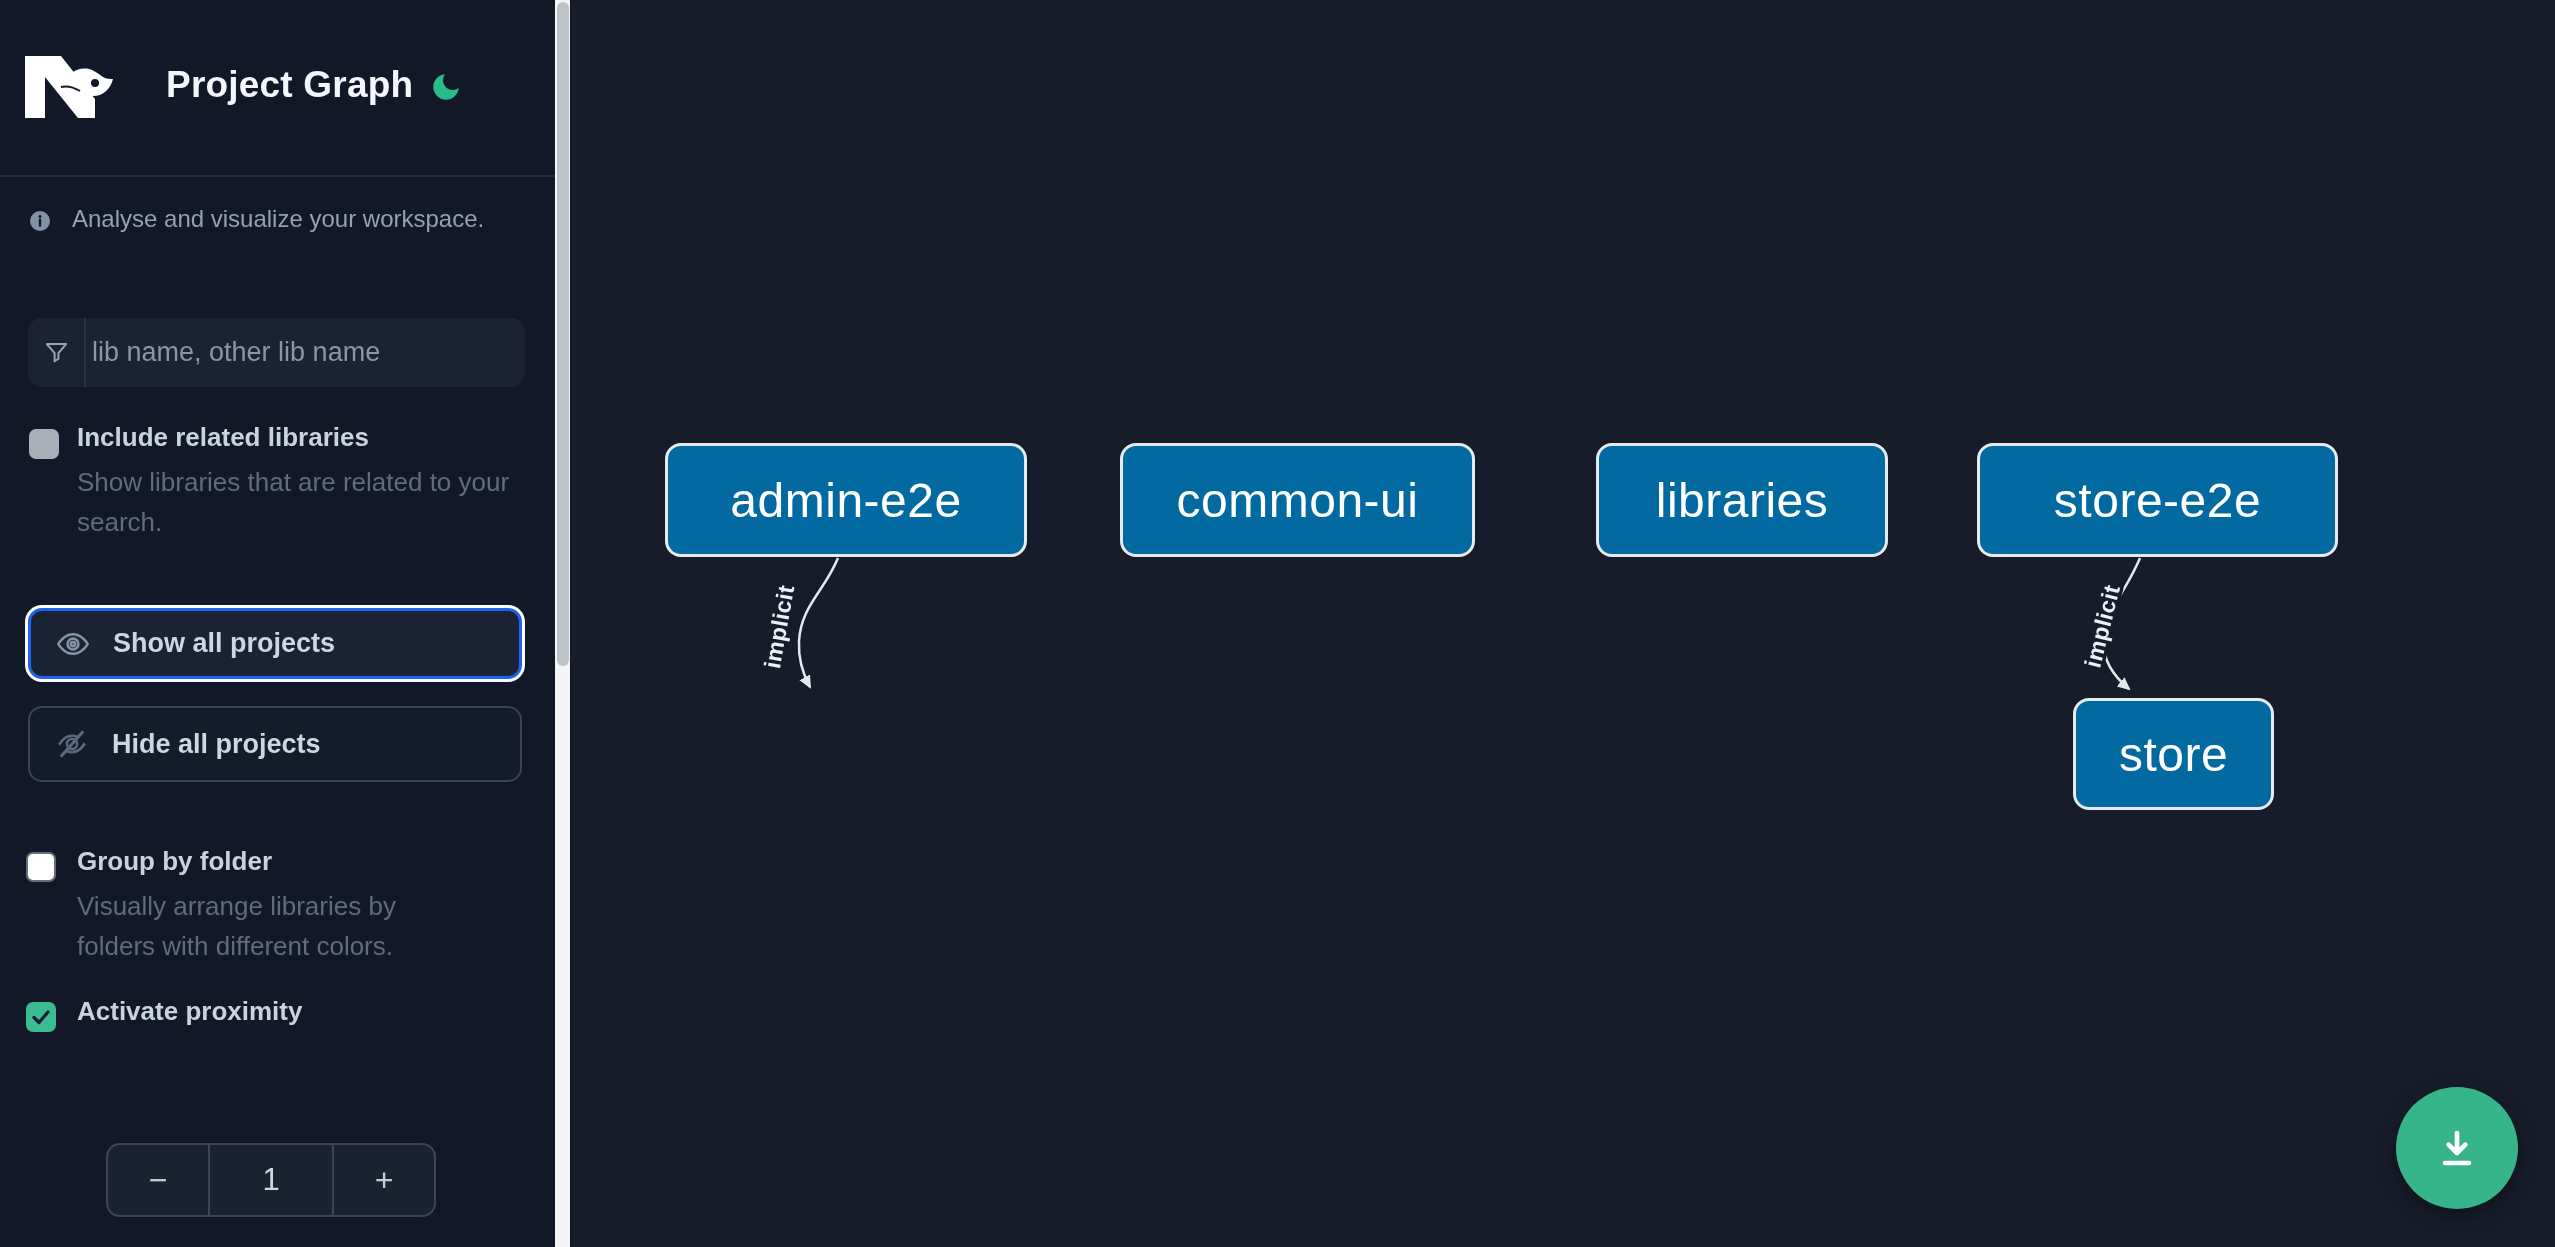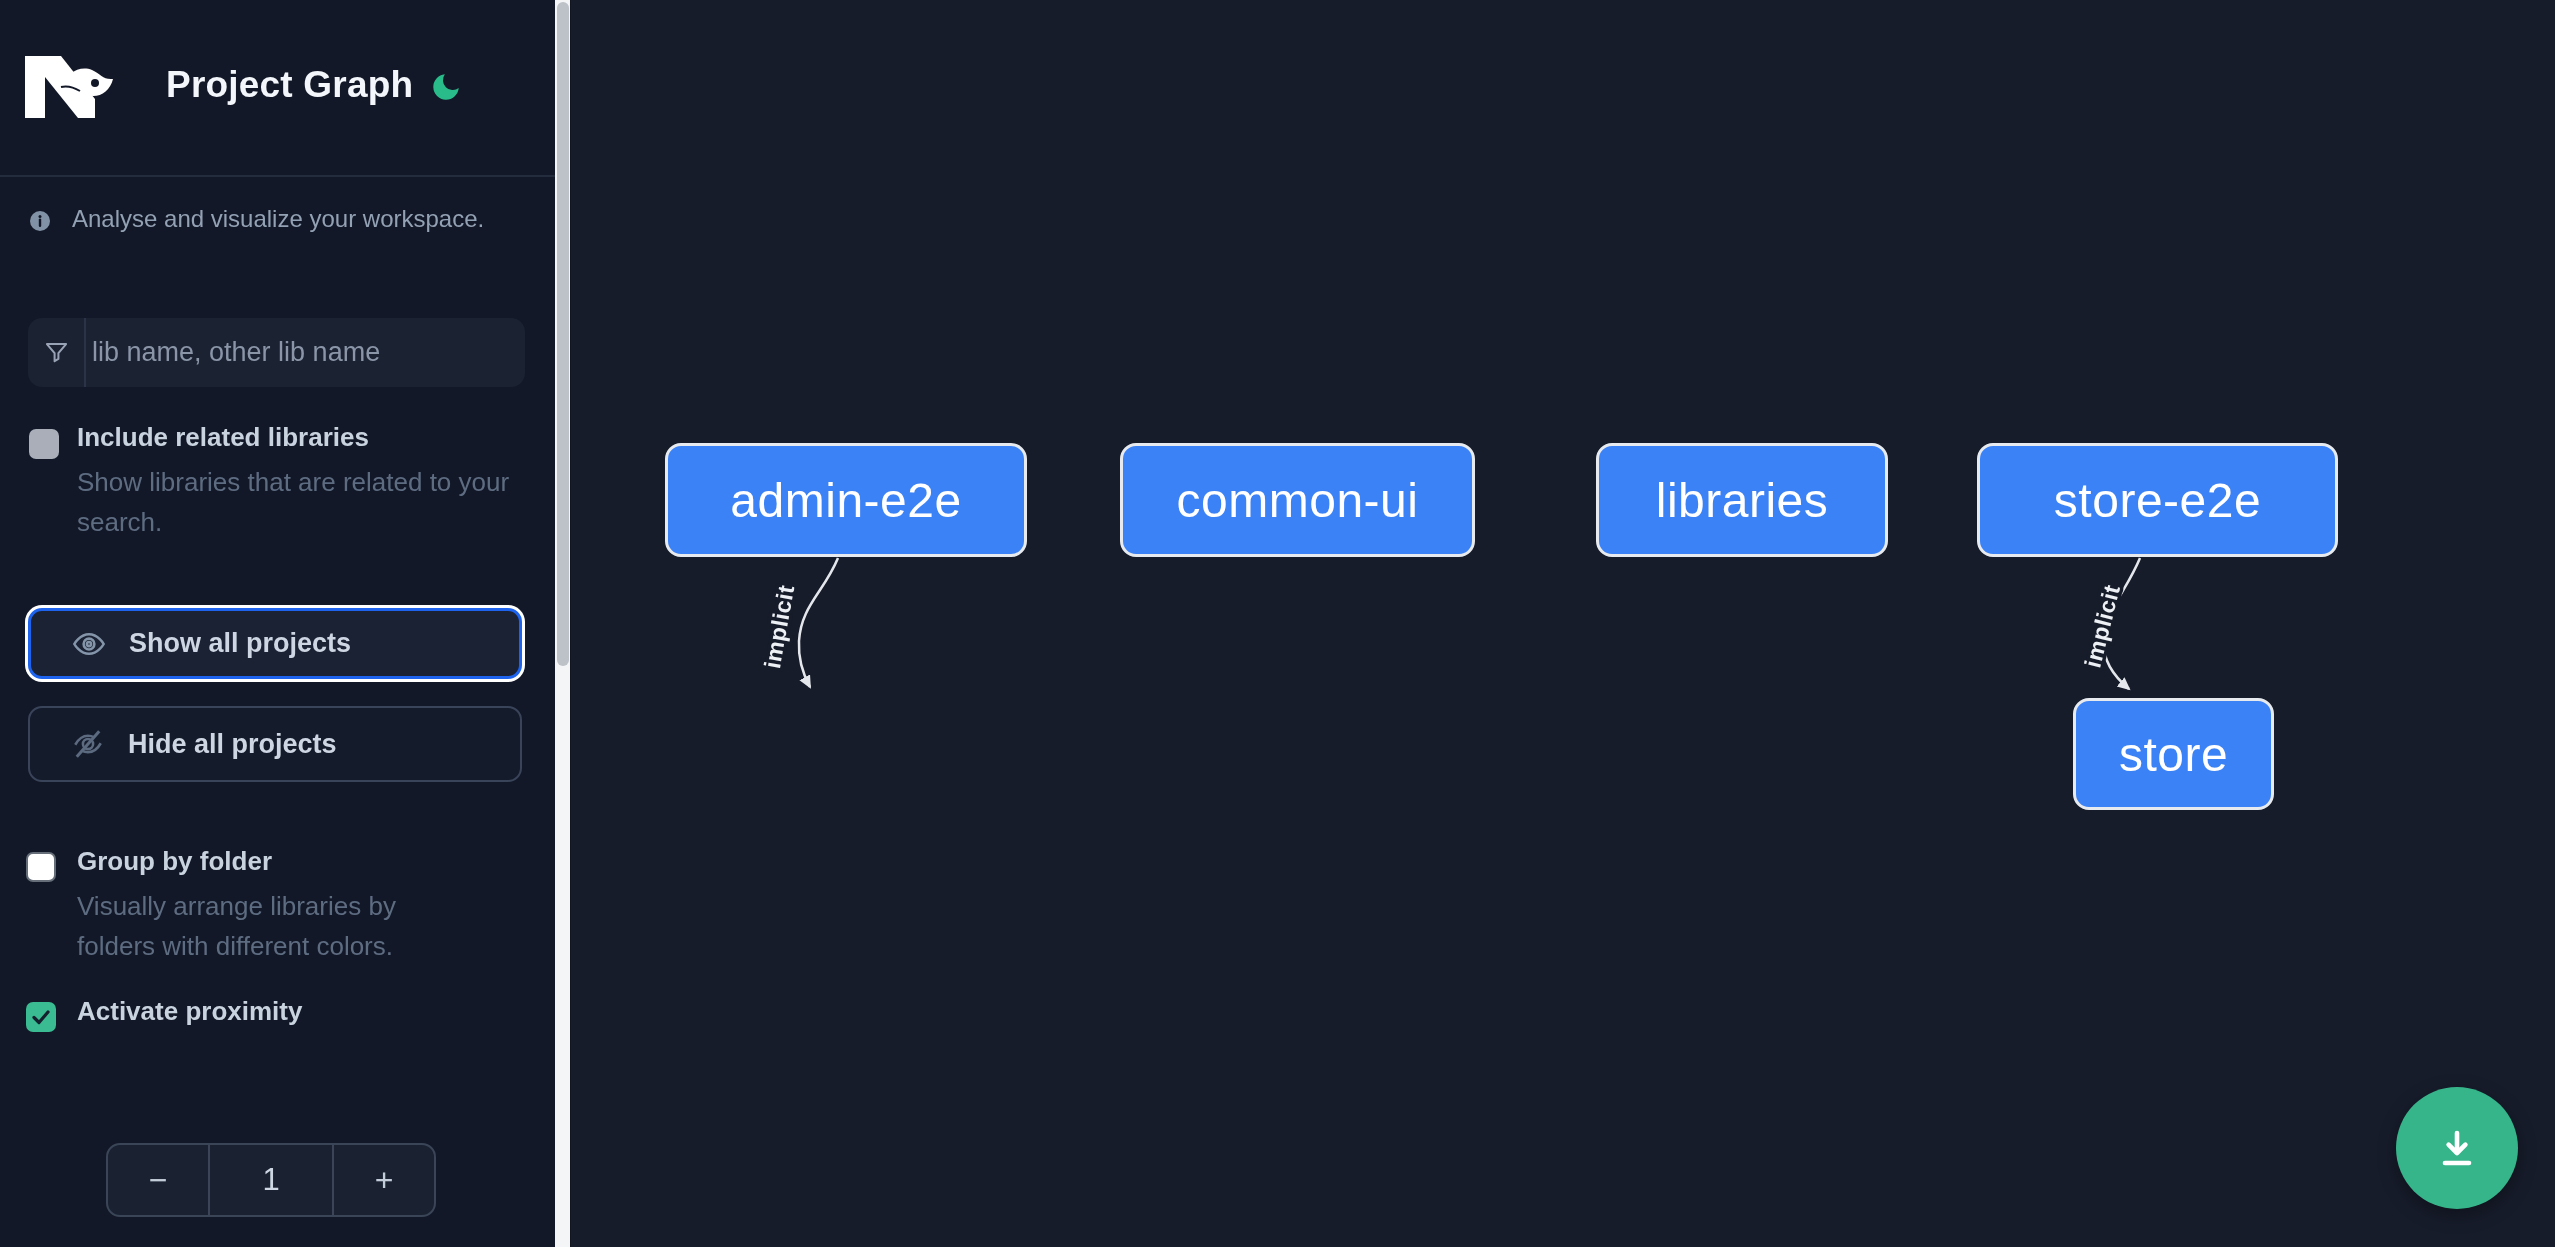--- a/index.html
+++ b/index.html
@@ -21,36 +21,36 @@
   .searchbox input{flex:1;background:transparent;border:none;outline:none;padding:0 0 0 6px;font-size:27px;color:#cdd6e2;}
   .searchbox input::placeholder{color:#8a96a8;opacity:1;}
 
   .checkbox{position:absolute;width:30px;height:30px;border-radius:7px;}
   .checkbox.disabled{background:#a9aeb8;}
   .checkbox.unchecked{background:#ffffff;border:2px solid #666e7a;}
   .checkbox.checked{background:#3bbb92;display:flex;align-items:center;justify-content:center;}
   .opt-label{position:absolute;left:77px;font-size:26px;font-weight:600;color:#c9d3e0;}
   .opt-desc{position:absolute;left:77px;font-size:26px;line-height:40px;color:#5e6c82;}
 
-  .side-btn{position:absolute;left:28px;display:flex;align-items:center;gap:22px;padding-left:40px;border-radius:14px;cursor:pointer;}
+  .side-btn{position:absolute;left:28px;display:flex;align-items:center;gap:22px;padding-left:24px;border-radius:14px;cursor:pointer;}
   #btn-show-all{top:608px;width:494px;height:71px;background:#1a2233;border:3px solid #1d63ed;box-shadow:0 0 0 3px #ffffff;}
   #btn-hide-all{top:706px;width:494px;height:76px;background:#141b2b;border:2px solid #39445a;}
   .side-btn .btn-label{font-size:27px;font-weight:600;color:#cdd6e2;}
 
   .stepper{position:absolute;left:106px;top:1143px;width:330px;height:74px;border:2px solid #3a4557;border-radius:14px;background:#1a2231;display:flex;overflow:hidden;}
   .stepper .cell{display:flex;align-items:center;justify-content:center;color:#c3cdd9;}
   .stepper .dec,.stepper .inc{width:100px;font-size:32px;cursor:pointer;}
   .stepper .val{flex:1;border-left:2px solid #3a4557;border-right:2px solid #3a4557;font-size:31px;color:#cdd6e2;}
 
   .scrollbar-track{position:absolute;left:555px;top:0;width:16px;height:1247px;background:#f4f5f6;border-right:1px solid #10151f;}
   .scrollbar-thumb{position:absolute;left:2px;top:2px;width:12px;height:664px;background:#bdc2c9;border-radius:6px;}
 
   
   #canvas{position:absolute;left:571px;top:0;width:1984px;height:1247px;background:#171c2b;}
-  .node{position:absolute;height:114px;background:#3b82f6;border:3px solid #e7ebef;border-radius:16px;color:#ffffff;font-size:48px;display:flex;align-items:center;justify-content:center;cursor:pointer;letter-spacing:.5px;}
+  .node{position:absolute;height:114px;background:#0369a1;border:3px solid #e7ebef;border-radius:16px;color:#ffffff;font-size:48px;display:flex;align-items:center;justify-content:center;cursor:pointer;letter-spacing:.5px;}
   .node.small{height:112px;}
   #edges{position:absolute;left:0;top:0;pointer-events:none;}
   .edge-path{fill:none;stroke:#e4e8ed;stroke-width:2.5px;}
   .edge-label{font-size:23px;font-weight:700;fill:#edf1f5;stroke:#171c2b;stroke-width:7px;paint-order:stroke fill;letter-spacing:.5px;text-anchor:middle;}
   .fab{position:absolute;left:1825px;top:1087px;width:122px;height:122px;border-radius:50%;background:#37b58a;border:none;display:flex;align-items:center;justify-content:center;cursor:pointer;box-shadow:0 6px 18px rgba(0,0,0,.35);}
 </style>
 </head>
 <body>
 
 <div id="app">

